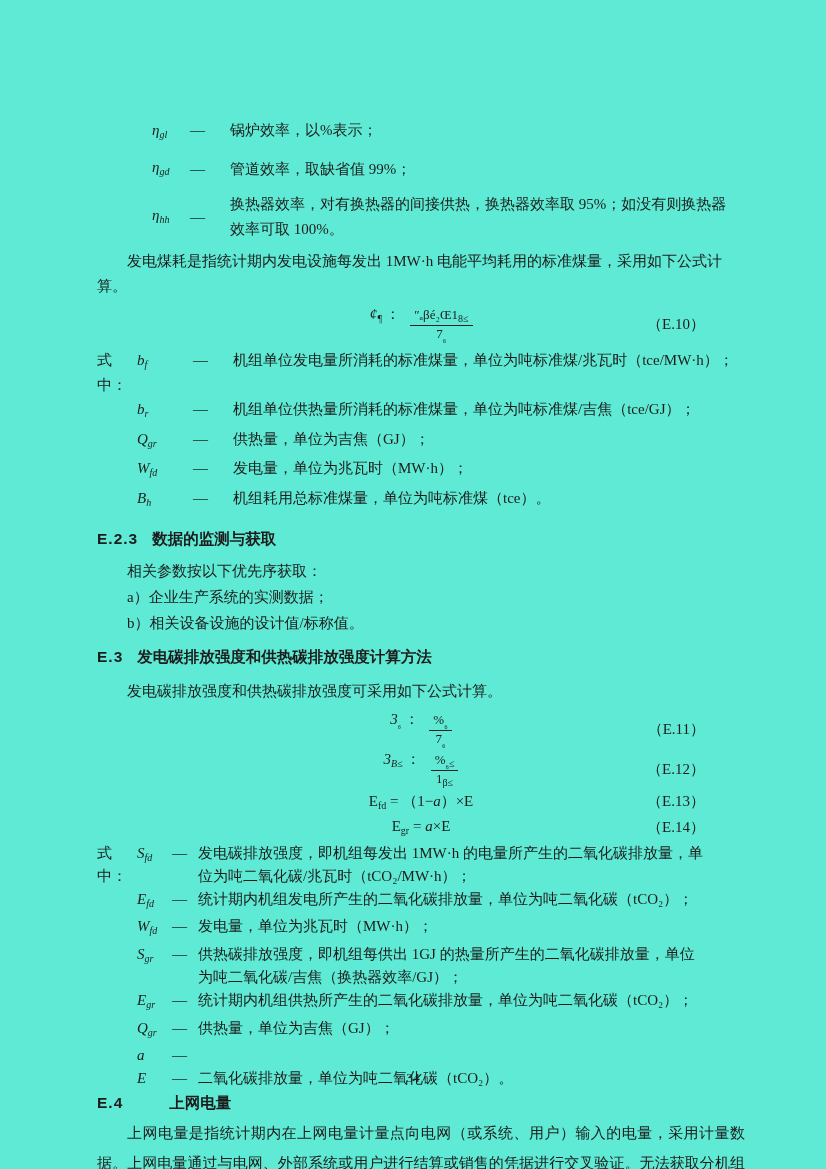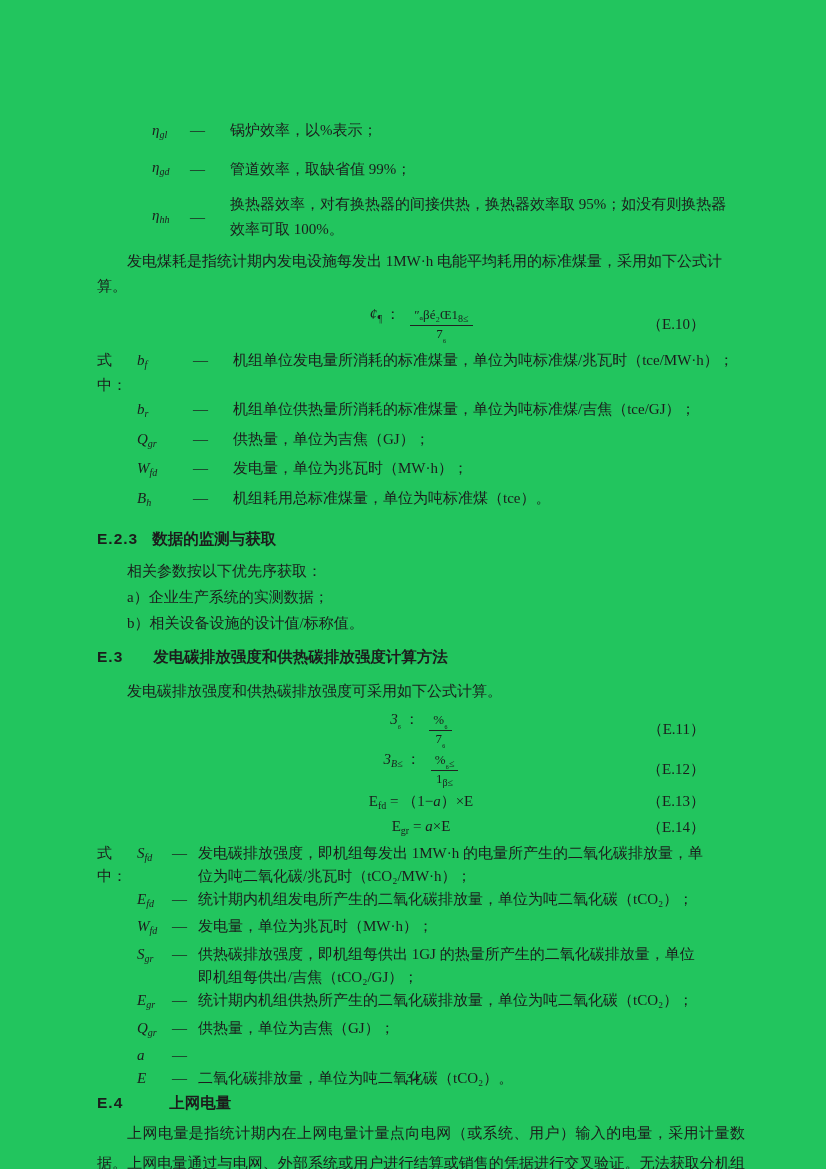--- a/index.html
+++ b/index.html
@@ -1,17 +1,17 @@
 <!DOCTYPE html>
 <html><head>
 <meta charset="utf-8">
 <style>
   html,body{margin:0;padding:0;background:#e8e8e8;}
   .page{
-    width:826px;height:1169px;background:#22c55e;position:relative;
+    width:826px;height:1169px;background:#5eead4;position:relative;
     font-family:"Liberation Serif","DejaVu Serif",serif;color:#1c1c1c;
     margin:0 auto;overflow:hidden;
   }
   .content{position:absolute;left:97px;top:114px;width:648px;font-size:15px;}
 
   
   .eta-row{display:flex;line-height:25px;}
   .eta-row + .eta-row{margin-top:8px;align-items:center;}
   .eta-sym{width:38px;margin-left:55px;font-style:italic;}
   .eta-dash{width:40px;}
@@ -141,21 +141,21 @@
 
     <div class="heading" style="margin-top:14px;">
       <span class="num">E.2.3</span>
       <span>数据的监测与获取</span>
     </div>
 
     <div class="sub-line" style="margin-top:9px;">相关参数按以下优先序获取：</div>
     <div class="sub-line">a）企业生产系统的实测数据；</div>
     <div class="sub-line">b）相关设备设施的设计值/标称值。</div>
 
-    <div class="heading" style="margin-top:11px;gap:16px;">
+    <div class="heading" style="margin-top:11px;">
       <span class="num">E.3</span>
       <span>发电碳排放强度和供热碳排放强度计算方法</span>
     </div>
 
     <p class="para" style="margin:12px 0 0 0;">发电碳排放强度和供热碳排放强度可采用如下公式计算。</p>
 
     <div class="formula-row" style="height:42px;margin-top:4px;">
         <span><span class="eq-lhs it"><span>3</span><span class="ss it">₆</span></span><span class="eq-colon">：</span><span class="frac">
             <span class="num"><span>%</span><span class="ss">₆</span></span>
             <span class="den"><span>7</span><span class="ss">₆</span></span>
@@ -203,21 +203,21 @@
           <div class="def-desc">
             <div>发电量，单位为兆瓦时（MW·h）；</div>
           </div>
         </div>
         <div class="def-row">
           <span class="def-prefix"></span>
           <span class="def-sym it"><span>S</span><span class="ss it">gr</span></span>
           <span class="def-dash">—</span>
           <div class="def-desc">
             <div>供热碳排放强度，即机组每供出 1GJ 的热量所产生的二氧化碳排放量，单位</div>
-            <div>即机组每供出/吉焦（tCO₂/GJ）；</div>
+            <div>为吨二氧化碳/吉焦（换热器效率/GJ）；</div>
           </div>
         </div>
         <div class="def-row">
           <span class="def-prefix"></span>
           <span class="def-sym it"><span>E</span><span class="ss it">gr</span></span>
           <span class="def-dash">—</span>
           <div class="def-desc">
             <div>统计期内机组供热所产生的二氧化碳排放量，单位为吨二氧化碳（tCO₂）；</div>
           </div>
         </div>

